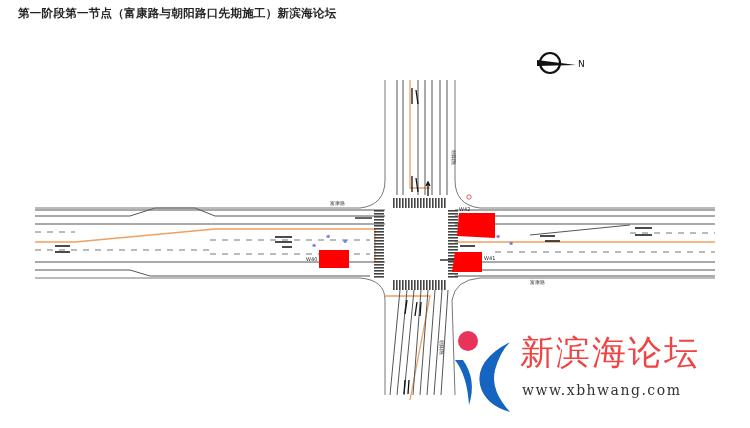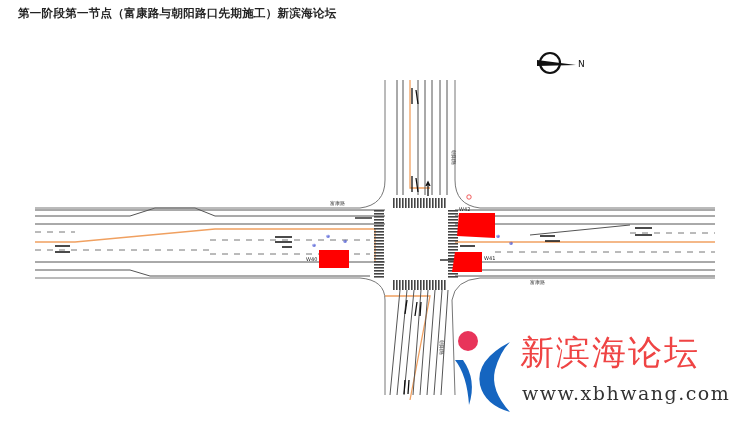--- a/index.html
+++ b/index.html
@@ -1,21 +1,21 @@
 <!DOCTYPE html>
 <html><head>
 <meta charset="utf-8">
 <style>
   html,body{margin:0;padding:0;background:#fff;}
   body{width:750px;height:428px;position:relative;overflow:hidden;font-family:"DejaVu Sans",sans-serif;}
   .title{position:absolute;left:18px;top:6px;font-size:11.5px;font-weight:bold;color:#222;letter-spacing:0.3px;}
   svg.map{position:absolute;left:0;top:0;}
   .logo{position:absolute;left:455px;top:330px;width:295px;height:98px;}
   .logo-cn{position:absolute;left:65px;top:0px;font-size:34px;color:#ef4444;letter-spacing:2px;font-family:"DejaVu Sans",sans-serif;}
-  .logo-url{position:absolute;left:67px;top:52px;font-size:19px;color:#333;letter-spacing:1.5px;font-family:"DejaVu Serif",serif;}
+  .logo-url{position:absolute;left:67px;top:52px;font-size:14px;color:#333;letter-spacing:1.5px;font-family:"DejaVu Serif",serif;}
 </style>
 </head>
 <body>
 
 <div class="title">第一阶段第一节点（富康路与朝阳路口先期施工）新滨海论坛</div>
 
 <svg class="map" width="750" height="428" viewBox="0 0 750 428">
 
   <g>
     <circle cx="550" cy="63" r="10" fill="none" stroke="#111" stroke-width="2.2"></circle>

